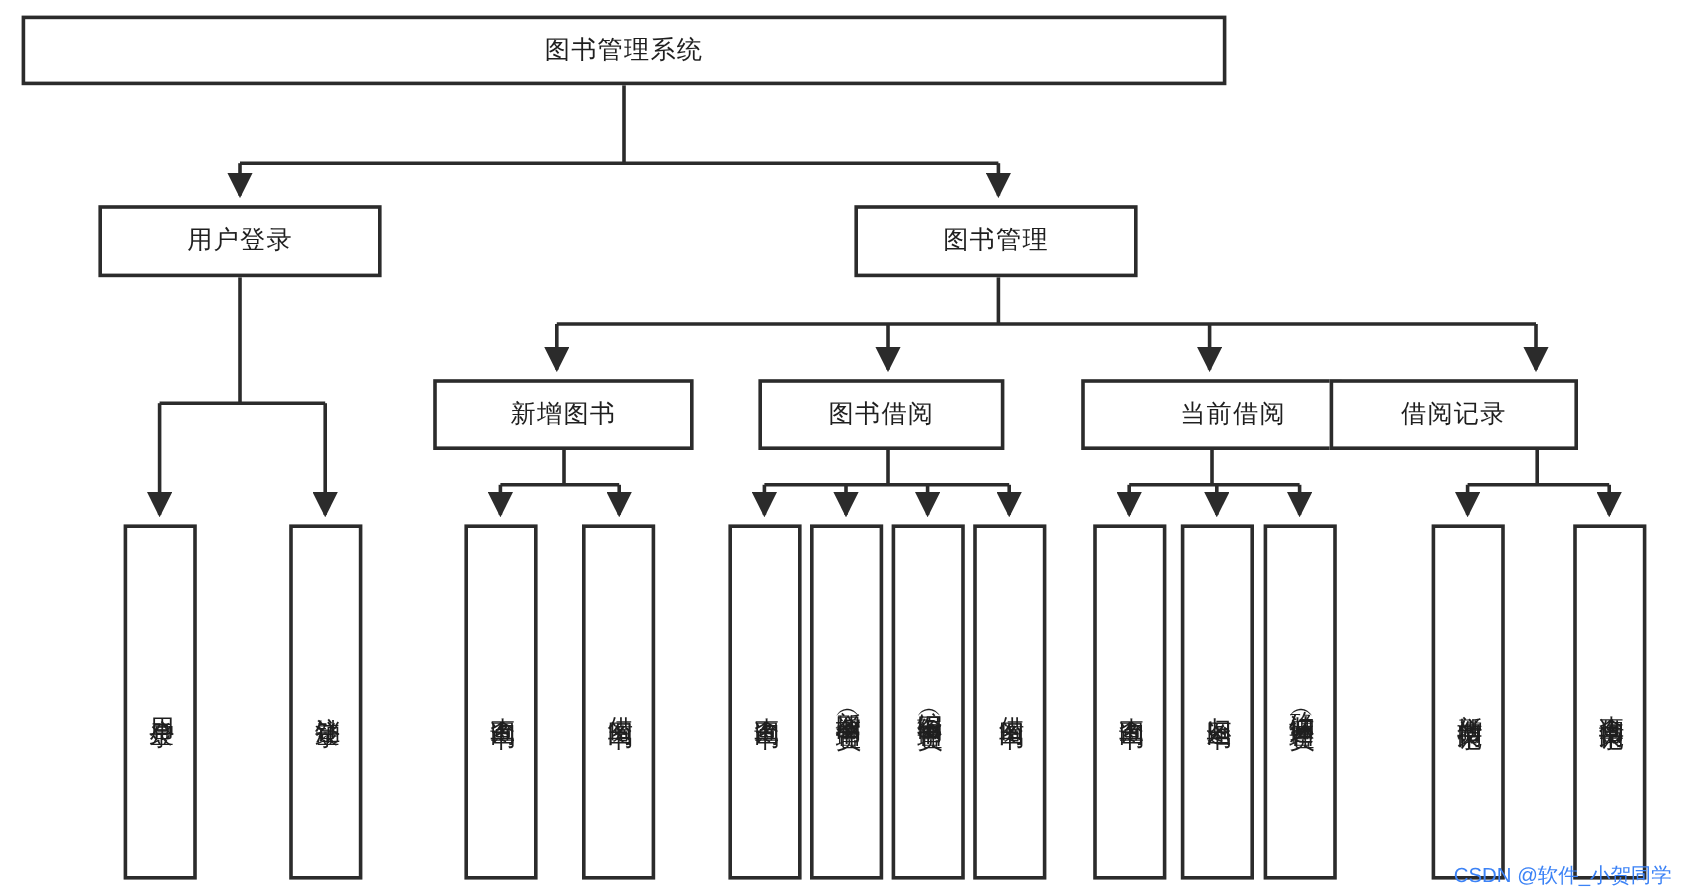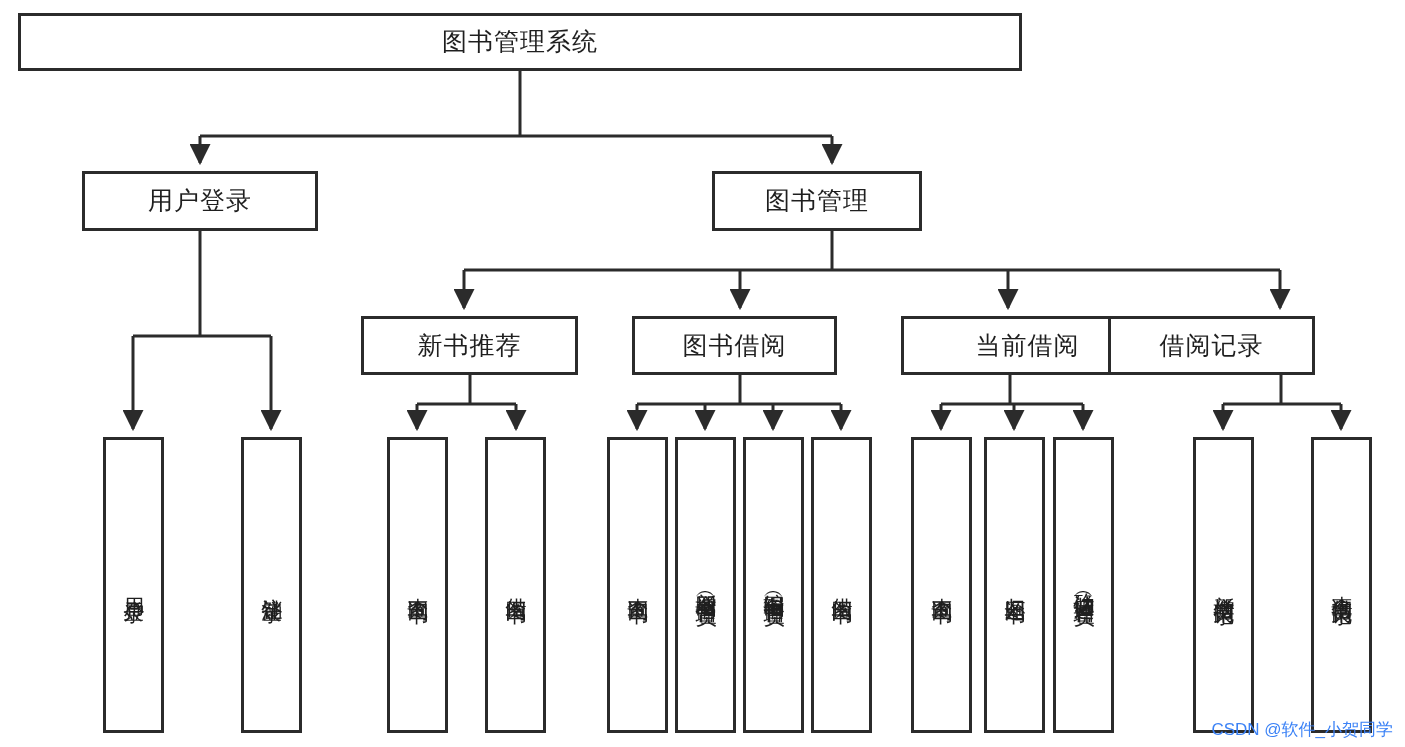--- a/index.html
+++ b/index.html
@@ -27,21 +27,21 @@
   .node-box {
     position: absolute;
     box-sizing: border-box;
     background: #ffffff;
     border: 3px solid #2b2b2b;
     display: flex;
     align-items: center;
     justify-content: center;
   }
   .node-label-h {
-    font-size: 25px;
+    font-size: 21px;
     color: #1f1f1f;
     line-height: 1.1;
     letter-spacing: 1px;
     white-space: nowrap;
     text-align: center;
   }
   .node-label-v {
     writing-mode: vertical-rl;
     text-orientation: upright;
     font-size: 21px;
@@ -121,26 +121,26 @@
   </svg>
 
   <div class="node-box" style="left:18px; top:13px; width:1004px; height:58px;">
     <span class="node-label-h">图书管理系统</span>
   </div>
 
   <div class="node-box" style="left:82px; top:171px; width:236px; height:60px;">
     <span class="node-label-h">用户登录</span>
   </div>
 
-  <div class="node-box" style="left:712px; top:171px; width:210px; height:60px;">
+  <div class="node-box" style="left:712px; top:171px; width:236px; height:60px;font-family:Liberation Serif, serif;">
     <span class="node-label-h">图书管理</span>
   </div>
 
   <div class="node-box" style="left:361px; top:316px; width:217px; height:59px;">
-    <span class="node-label-h">新书推荐</span>
+    <span class="node-label-h">新增图书</span>
   </div>
 
   <div class="node-box" style="left:632px; top:316px; width:205px; height:59px;">
     <span class="node-label-h">图书借阅</span>
   </div>
 
   <div class="node-box" style="left:901px; top:316px; width:217px; height:59px;padding-left:36px;">
     <span class="node-label-h">当前借阅</span>
   </div>
 

